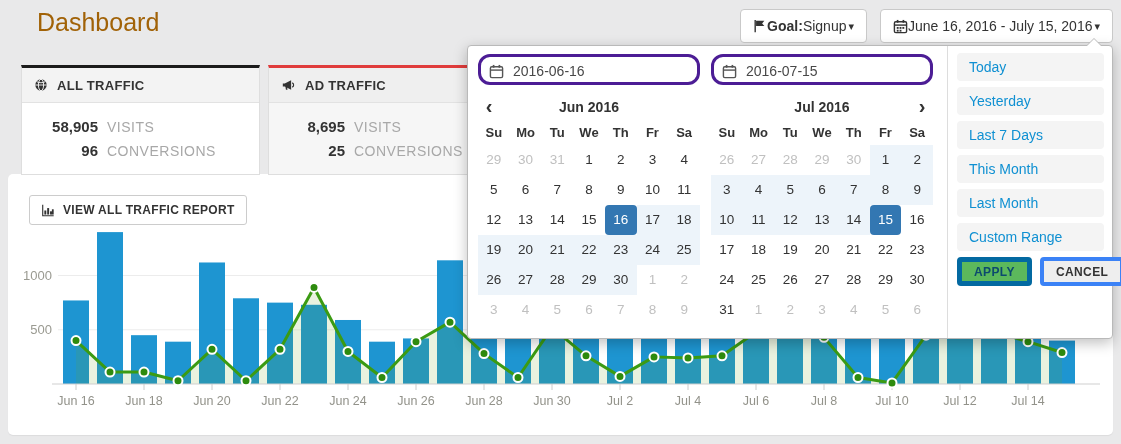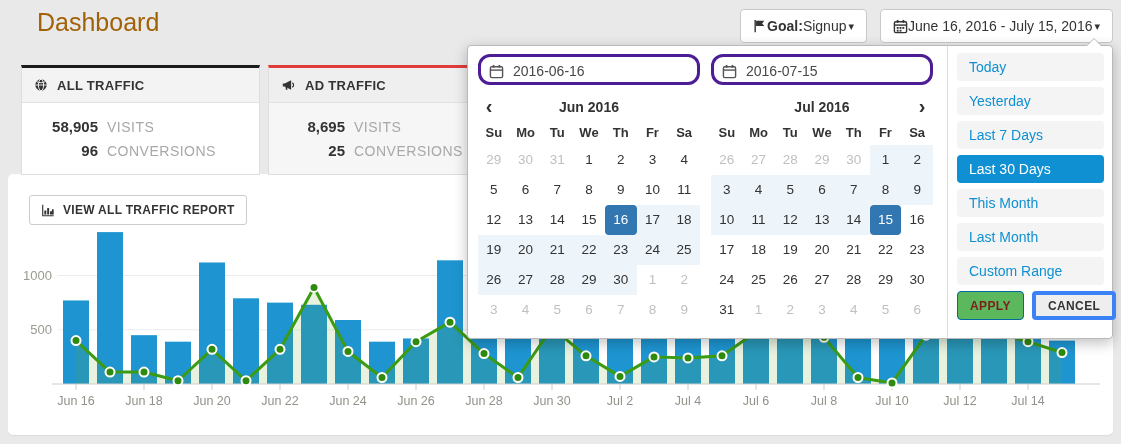--- a/index.html
+++ b/index.html
@@ -60,22 +60,22 @@
   .day{height:30px;line-height:30px;text-align:center;font-size:13.5px;color:#333;cursor:pointer;}
   .day.m{color:#c0c0c0;}
   .day.r{background:#edf4fa;}
   .day.sel{background:#3377b2;color:#fff;border-radius:4px;}
   .ranges{position:absolute;left:479px;top:0;width:166px;height:100%;border-left:1px solid #ddd;
          padding:7px 9px 8px 9px;box-sizing:border-box;}
   .range-item{height:28px;line-height:28px;background:#f4f4f4;border-radius:4px;color:#0f90d2;
          font-size:14px;padding-left:12px;margin-bottom:6px;cursor:pointer;}
   .range-item.active{background:#0f90d2;color:#fff;}
   .range-buttons{display:flex;gap:8px;margin-top:0;}
-  .btn-apply{height:29px;padding:0 12px;background:#5cb85c;border:1px solid #0369a1;
-         border-radius:4px;color:#7f1d1d;font-weight:bold;font-size:12px;letter-spacing:.4px;
+  .btn-apply{height:29px;padding:0 12px;background:#5cb85c;border:5px solid #0369a1;
+         border-radius:4px;color:#0c4a6e;font-weight:bold;font-size:12px;letter-spacing:.4px;
          font-family:inherit;cursor:pointer;}
   .btn-cancel{height:29px;padding:0 12px;background:#eee;border:4px solid #3b82f6;
          border-radius:4px;color:#333;font-weight:bold;font-size:12px;letter-spacing:.4px;
          font-family:inherit;cursor:pointer;}
 </style>
 </head>
 <body>
 
 <div class="page">
 
@@ -396,21 +396,20 @@
           <div class="day m">5</div>
           <div class="day m">6</div>
         </div>
     </div>
 
     <div class="ranges">
       <div id="ranges-list">
           <div class="range-item">Today</div>
           <div class="range-item">Yesterday</div>
           <div class="range-item">Last 7 Days</div>
-          <div class="range-item active">Last 30 Days</div>
           <div class="range-item">This Month</div>
           <div class="range-item">Last Month</div>
           <div class="range-item">Custom Range</div>
         </div>
       <div class="range-buttons">
         <button class="btn-apply">APPLY</button>
         <button class="btn-cancel">CANCEL</button>
       </div>
     </div>
 

